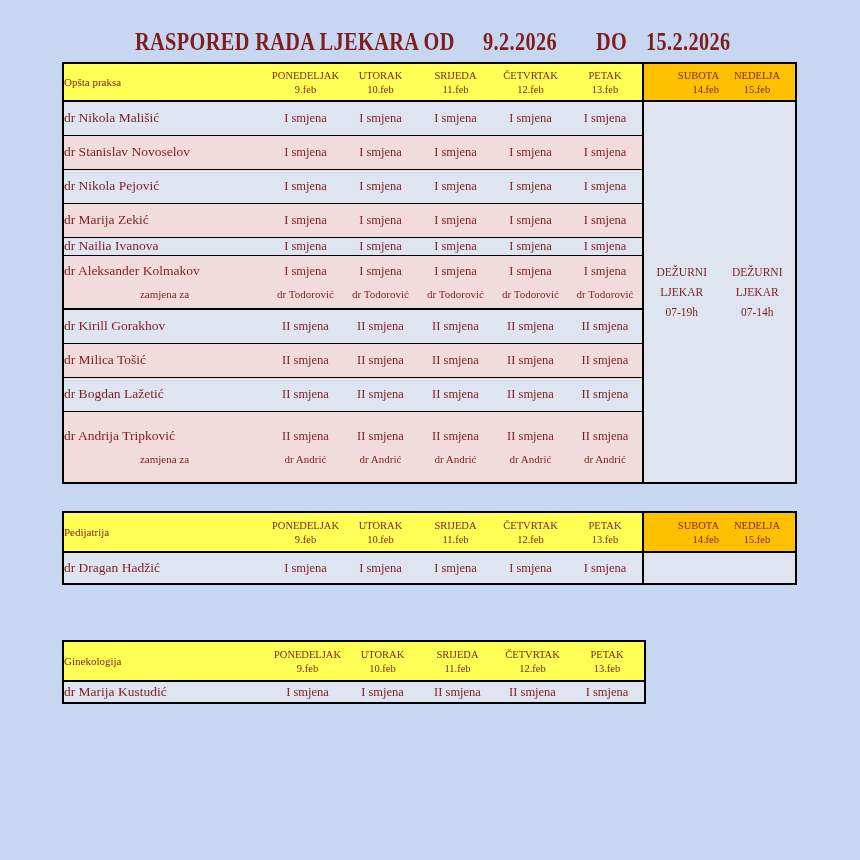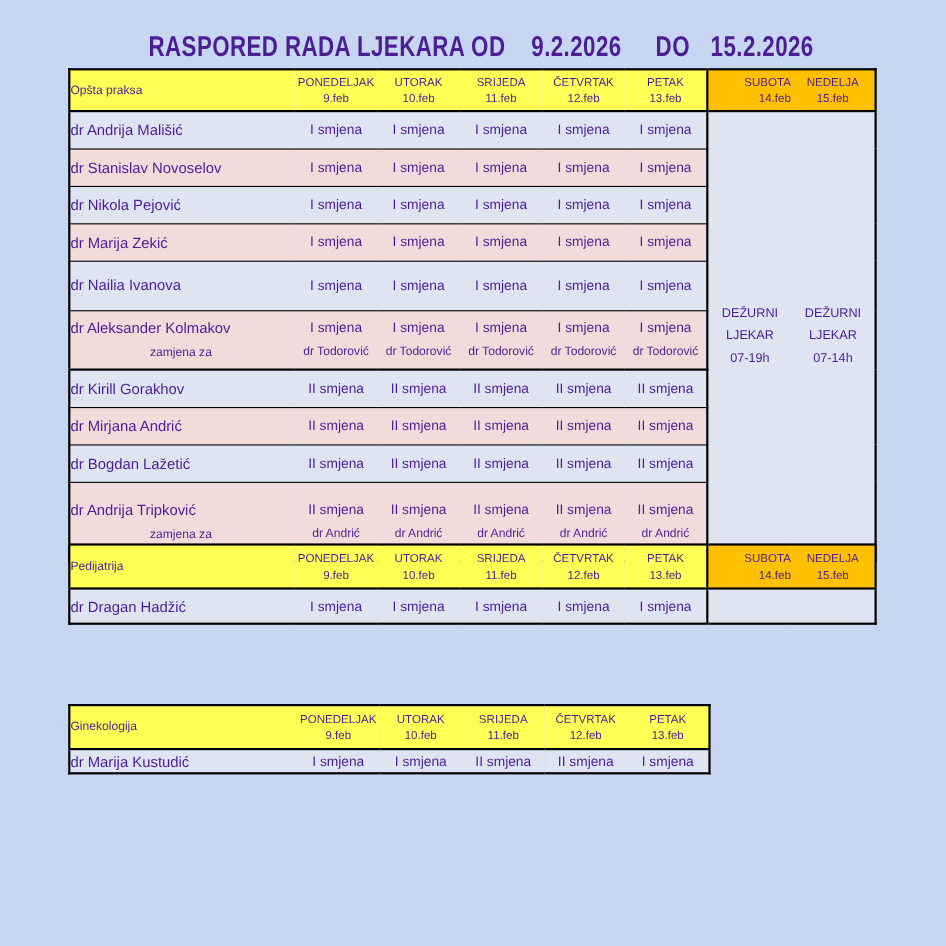--- a/index.html
+++ b/index.html
@@ -7,21 +7,21 @@
     --header-yellow:#FFFF56;
     --header-orange:#FFC000;
     --row-blue:#DEE4F0;
     --row-pink:#F2DCDB;
     --border-color:#000000;
   }
   html,body{margin:0;padding:0;}
   body{background:var(--page-bg);}
   .page{
     position:relative;width:860px;height:860px;background:var(--page-bg);
-    font-family:Liberation Sans, sans-serif;color:#4c1d95;overflow:hidden;
+    font-family:Liberation Serif, serif;color:#7f1d1d;overflow:hidden;
   }
   
   .title-seg{
     position:absolute;top:27px;font-size:26px;font-weight:bold;white-space:nowrap;
     transform:scaleX(0.78);transform-origin:0 50%;letter-spacing:0.5px;
   }
   
   table.sched{
     position:absolute;border-collapse:collapse;table-layout:fixed;
     border:2px solid var(--border-color);
@@ -98,21 +98,21 @@
             </th>
             <th class="hd-we">
               <span class="hdr-day">NEDELJA</span>
               <span class="hdr-date">15.feb</span>
             </th>
           </tr>
         </thead>
         <tbody>
           <tr style="height: 34px;">
             <td class="name-cell">
-              <span class="l1">dr Andrija Mališić</span>
+              <span class="l1">dr Nikola Mališić</span>
             </td>
             <td class="shift-cell">
               <span class="l1">I smjena</span>
             </td>
             <td class="shift-cell">
               <span class="l1">I smjena</span>
             </td>
             <td class="shift-cell">
               <span class="l1">I smjena</span>
             </td>
@@ -190,21 +190,21 @@
             <td class="shift-cell">
               <span class="l1">I smjena</span>
             </td>
             <td class="shift-cell">
               <span class="l1">I smjena</span>
             </td>
             <td class="shift-cell">
               <span class="l1">I smjena</span>
             </td>
           </tr>
-          <tr style="height: 45px;">
+          <tr style="height: 18px;">
             <td class="name-cell">
               <span class="l1">dr Nailia Ivanova</span>
             </td>
             <td class="shift-cell">
               <span class="l1">I smjena</span>
             </td>
             <td class="shift-cell">
               <span class="l1">I smjena</span>
             </td>
             <td class="shift-cell">
@@ -258,21 +258,21 @@
             </td>
             <td class="shift-cell">
               <span class="l1">II smjena</span>
             </td>
             <td class="shift-cell">
               <span class="l1">II smjena</span>
             </td>
           </tr>
           <tr style="height: 34px;">
             <td class="name-cell">
-              <span class="l1">dr Mirjana Andrić</span>
+              <span class="l1">dr Milica Tošić</span>
             </td>
             <td class="shift-cell">
               <span class="l1">II smjena</span>
             </td>
             <td class="shift-cell">
               <span class="l1">II smjena</span>
             </td>
             <td class="shift-cell">
               <span class="l1">II smjena</span>
             </td>
@@ -324,21 +324,21 @@
               <span class="l1">II smjena</span>
               <span class="l2 sub-val">dr Andrić</span>
             </td>
             <td class="shift-cell">
               <span class="l1">II smjena</span>
               <span class="l2 sub-val">dr Andrić</span>
             </td>
           </tr>
         </tbody>
       </table>
-      <table class="sched" style="left: 62px; top: 494px; width: 733px;">
+      <table class="sched" style="left: 62px; top: 511px; width: 733px;">
         <colgroup>
           <col style="width: 205px;">
           <col style="width: 75px;">
           <col style="width: 75px;">
           <col style="width: 75px;">
           <col style="width: 75px;">
           <col style="width: 75px;">
           <col style="width: 76px;">
           <col style="width: 77px;">
         </colgroup>

